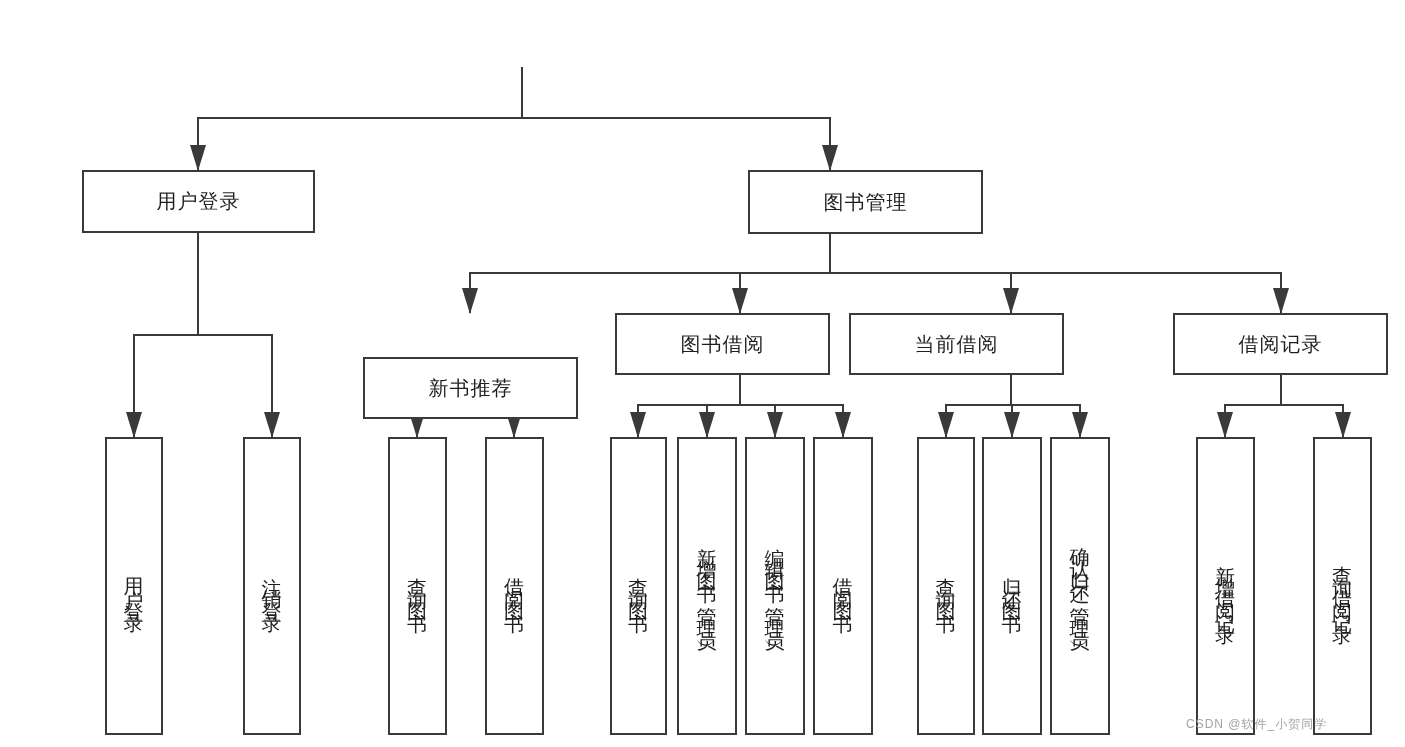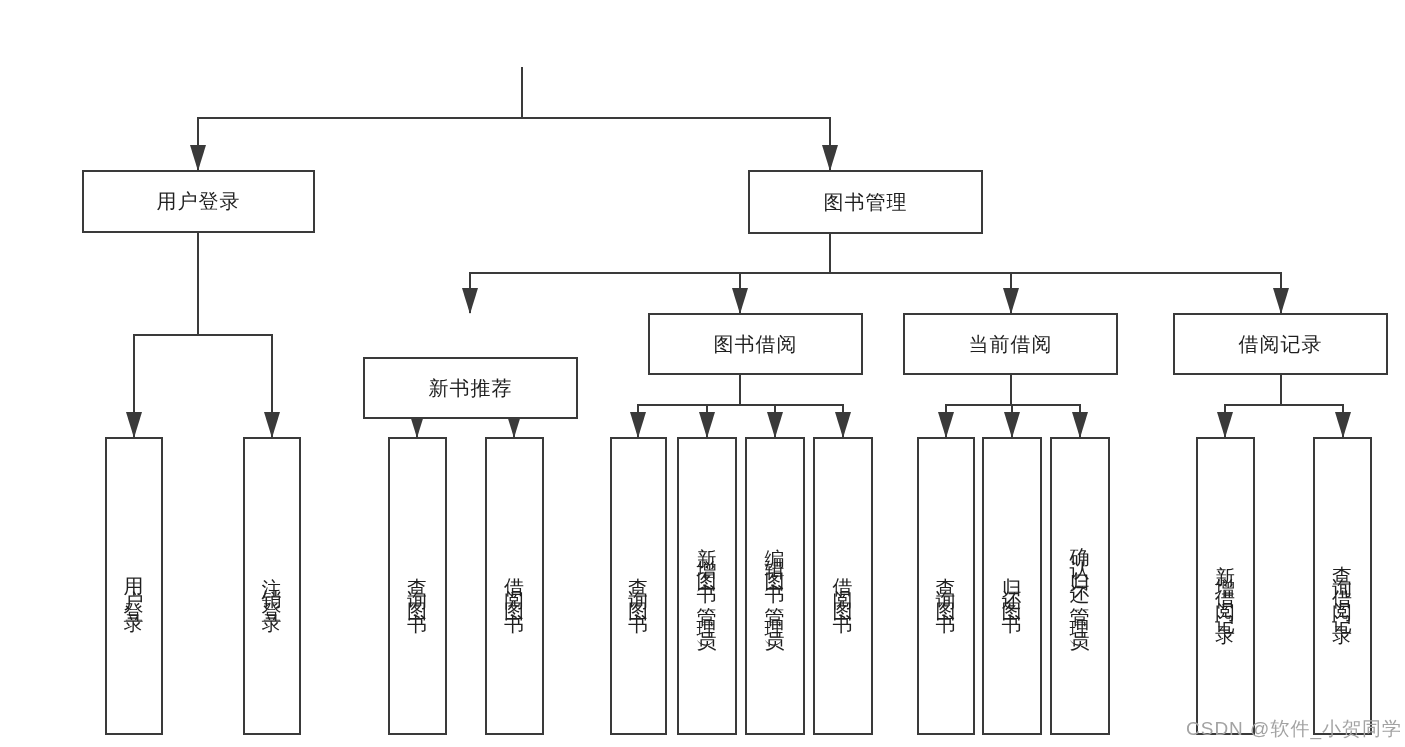--- a/index.html
+++ b/index.html
@@ -17,28 +17,28 @@
     border:2px solid var(--line); background:#fff; color:var(--text);
     display:flex; align-items:center; justify-content:center;
   }
   .h-node { font-size:20px; letter-spacing:1px; }
   .v-node .v-label {
     writing-mode:vertical-rl; text-orientation:mixed;
     font-size:20px; letter-spacing:12px; line-height:1; white-space:nowrap;
   }
   .watermark {
     position:absolute; left:1186px; top:716px; z-index:3;
-    color:var(--wm); font-size:19px; letter-spacing:1px; white-space:nowrap;
+    color:var(--wm); font-size:12px; letter-spacing:1px; white-space:nowrap;
   }
   
   #root   { left:21px;  top:13px;  width:1002px; height:55px; }
   #n-user { left:82px;  top:170px; width:233px;  height:63px; }
   #n-mgmt { left:712px; top:170px; width:235px;  height:64px;margin-left:36px; }
   #n-rec, #n-bor, #n-cur, #n-log { top:313px; width:215px; height:62px; }
-  #n-rec { left:363px;margin-top:44px; } #n-bor { left:648px; } #n-cur { left:903px;text-align:right; } #n-log { left:1173px; }
+  #n-rec { left:363px;margin-top:44px; } #n-bor { left:615px; } #n-cur { left:849px;text-align:right; } #n-log { left:1173px; }
   .leaf { top:437px; height:298px; }
   #l-a1 { left:105px;  width:58px; }
   #l-a2 { left:243px;  width:58px; }
   #l-b1 { left:388px;  width:59px; }
   #l-b2 { left:485px;  width:59px; }
   #l-c1 { left:610px;  width:57px; }
   #l-c2 { left:677px;  width:60px; }
   #l-c3 { left:745px;  width:60px; }
   #l-c4 { left:813px;  width:60px; }
   #l-d1 { left:917px;  width:58px; }

